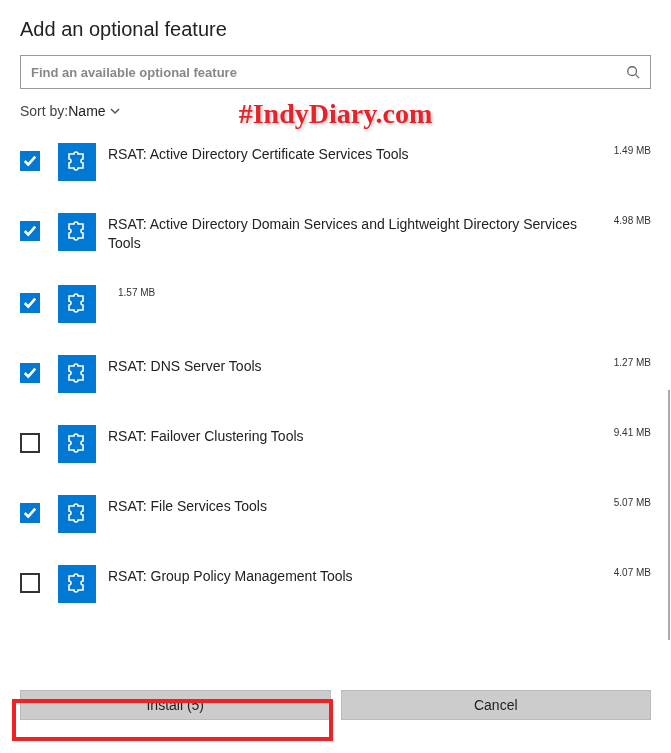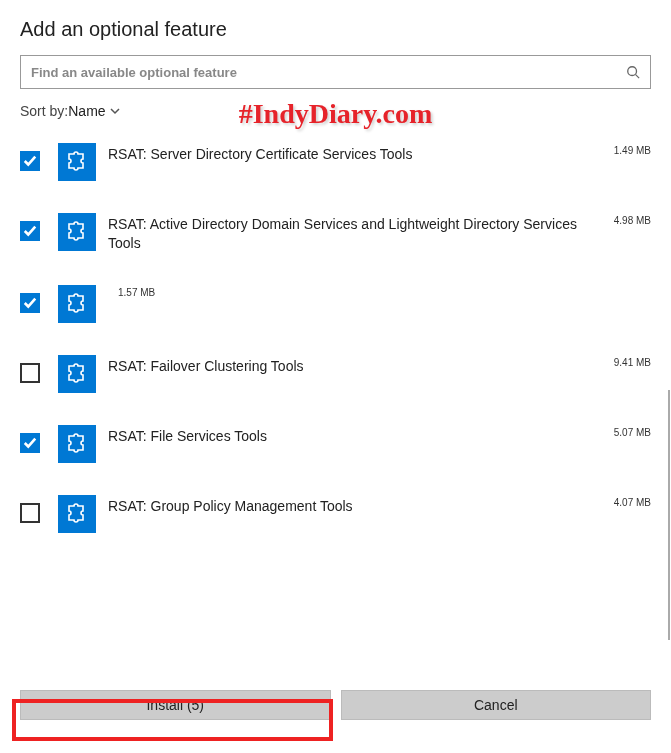--- a/index.html
+++ b/index.html
@@ -177,21 +177,21 @@
         <div class="cb checked">
           <svg viewBox="0 0 16 16">
             <polyline points="2,8 6,12 14,3"></polyline>
           </svg>
         </div>
         <div class="icon-tile">
           <svg viewBox="0 0 24 24">
             <path d="M4 9 V4 H9 a2 2 0 1 1 4 0 H18 V9 a2 2 0 1 0 0 4 V18 H13 a2 2 0 1 1 -4 0 H4 V13 a2 2 0 1 0 0 -4 Z"></path>
           </svg>
         </div>
-        <div class="row-text">RSAT: Server Directory Certificate Services Tools</div>
+        <div class="row-text">RSAT: Active Directory Certificate Services Tools</div>
         <div class="row-size">1.49 MB</div>
       </div>
       <div class="row">
         <div class="cb checked">
           <svg viewBox="0 0 16 16">
             <polyline points="2,8 6,12 14,3"></polyline>
           </svg>
         </div>
         <div class="icon-tile">
           <svg viewBox="0 0 24 24">
@@ -206,20 +206,34 @@
           <svg viewBox="0 0 16 16">
             <polyline points="2,8 6,12 14,3"></polyline>
           </svg>
         </div>
         <div class="icon-tile">
           <svg viewBox="0 0 24 24">
             <path d="M4 9 V4 H9 a2 2 0 1 1 4 0 H18 V9 a2 2 0 1 0 0 4 V18 H13 a2 2 0 1 1 -4 0 H4 V13 a2 2 0 1 0 0 -4 Z"></path>
           </svg>
         </div>
         <div class="row-size">1.57 MB</div>
+      </div>
+      <div class="row">
+        <div class="cb checked">
+          <svg viewBox="0 0 16 16">
+            <polyline points="2,8 6,12 14,3"></polyline>
+          </svg>
+        </div>
+        <div class="icon-tile">
+          <svg viewBox="0 0 24 24">
+            <path d="M4 9 V4 H9 a2 2 0 1 1 4 0 H18 V9 a2 2 0 1 0 0 4 V18 H13 a2 2 0 1 1 -4 0 H4 V13 a2 2 0 1 0 0 -4 Z"></path>
+          </svg>
+        </div>
+        <div class="row-text">RSAT: DNS Server Tools</div>
+        <div class="row-size">1.27 MB</div>
       </div>
       <div class="row">
         <div class="cb"></div>
         <div class="icon-tile">
           <svg viewBox="0 0 24 24">
             <path d="M4 9 V4 H9 a2 2 0 1 1 4 0 H18 V9 a2 2 0 1 0 0 4 V18 H13 a2 2 0 1 1 -4 0 H4 V13 a2 2 0 1 0 0 -4 Z"></path>
           </svg>
         </div>
         <div class="row-text">RSAT: Failover Clustering Tools</div>
         <div class="row-size">9.41 MB</div>

